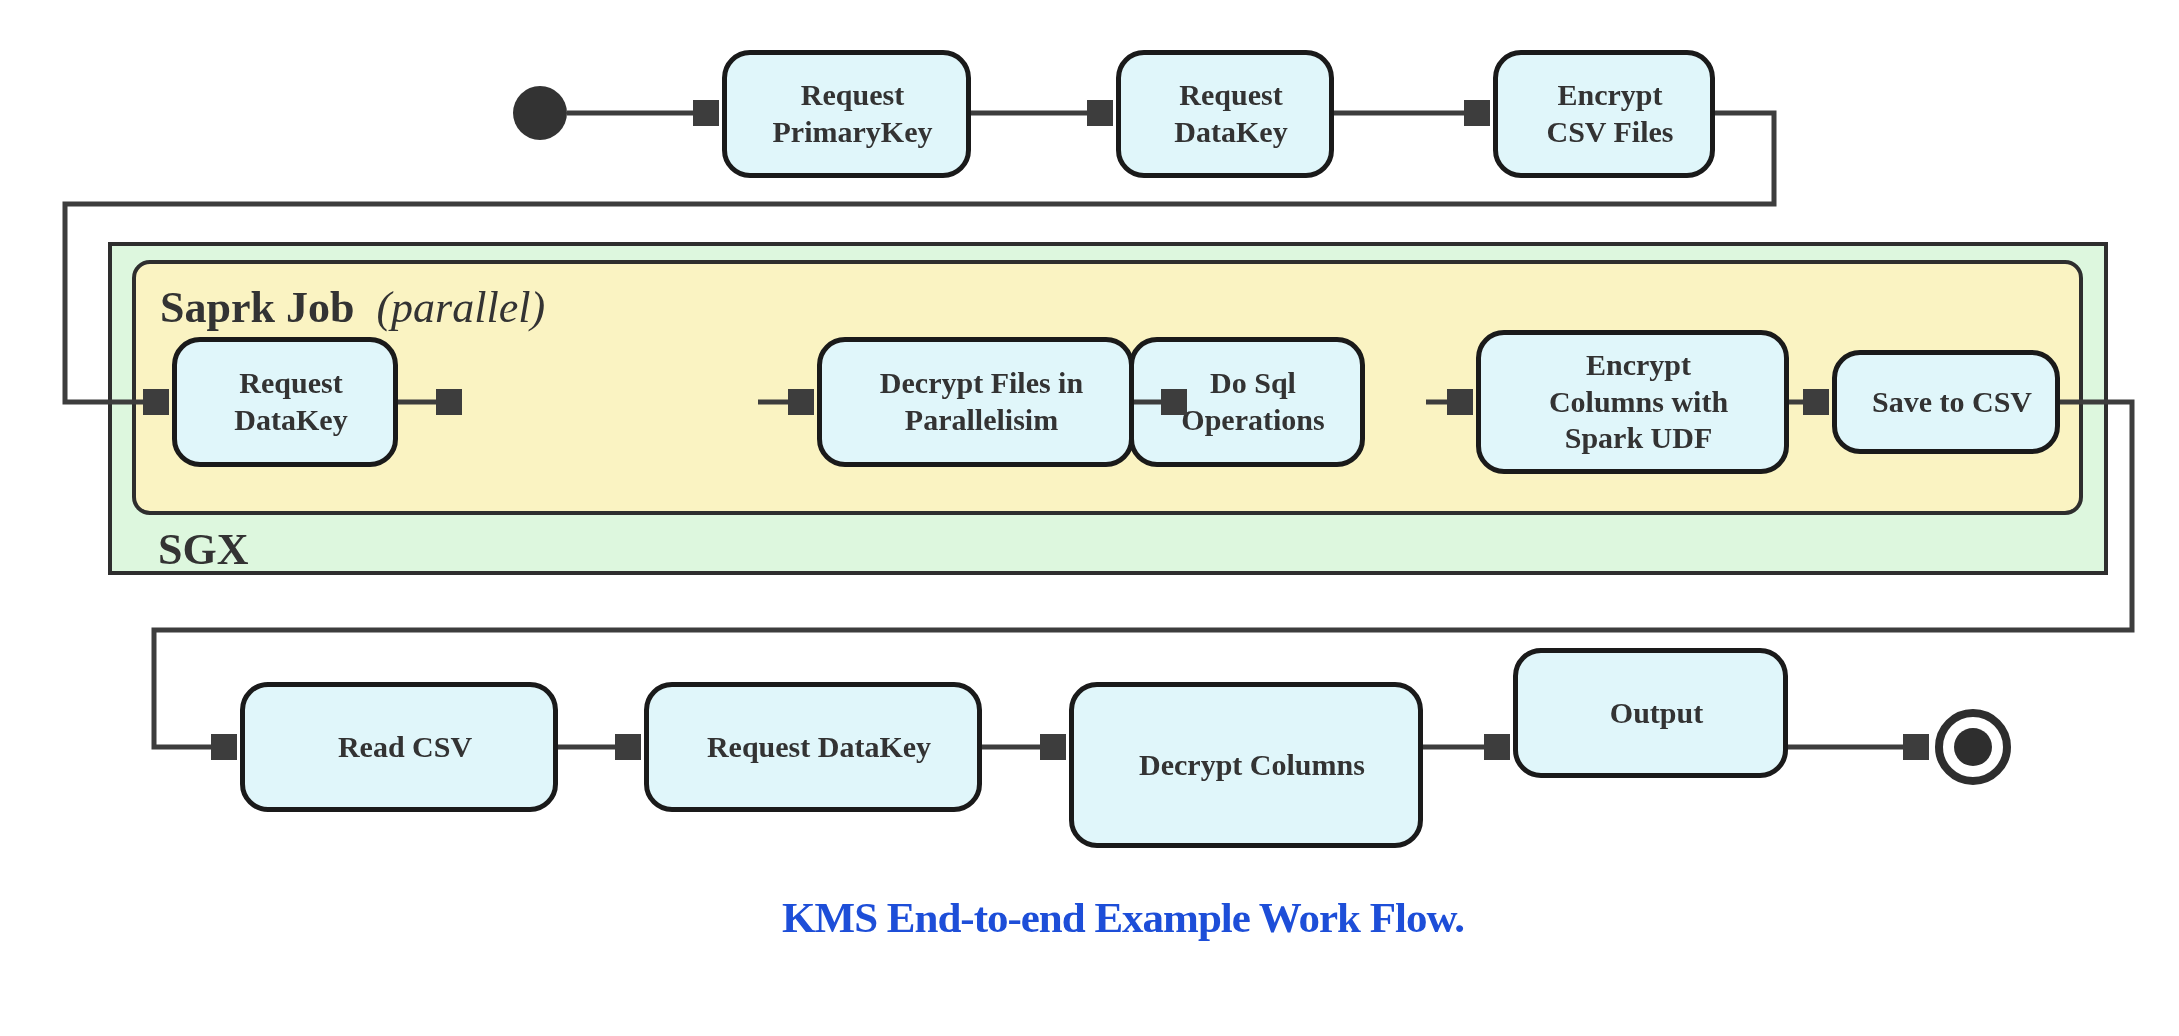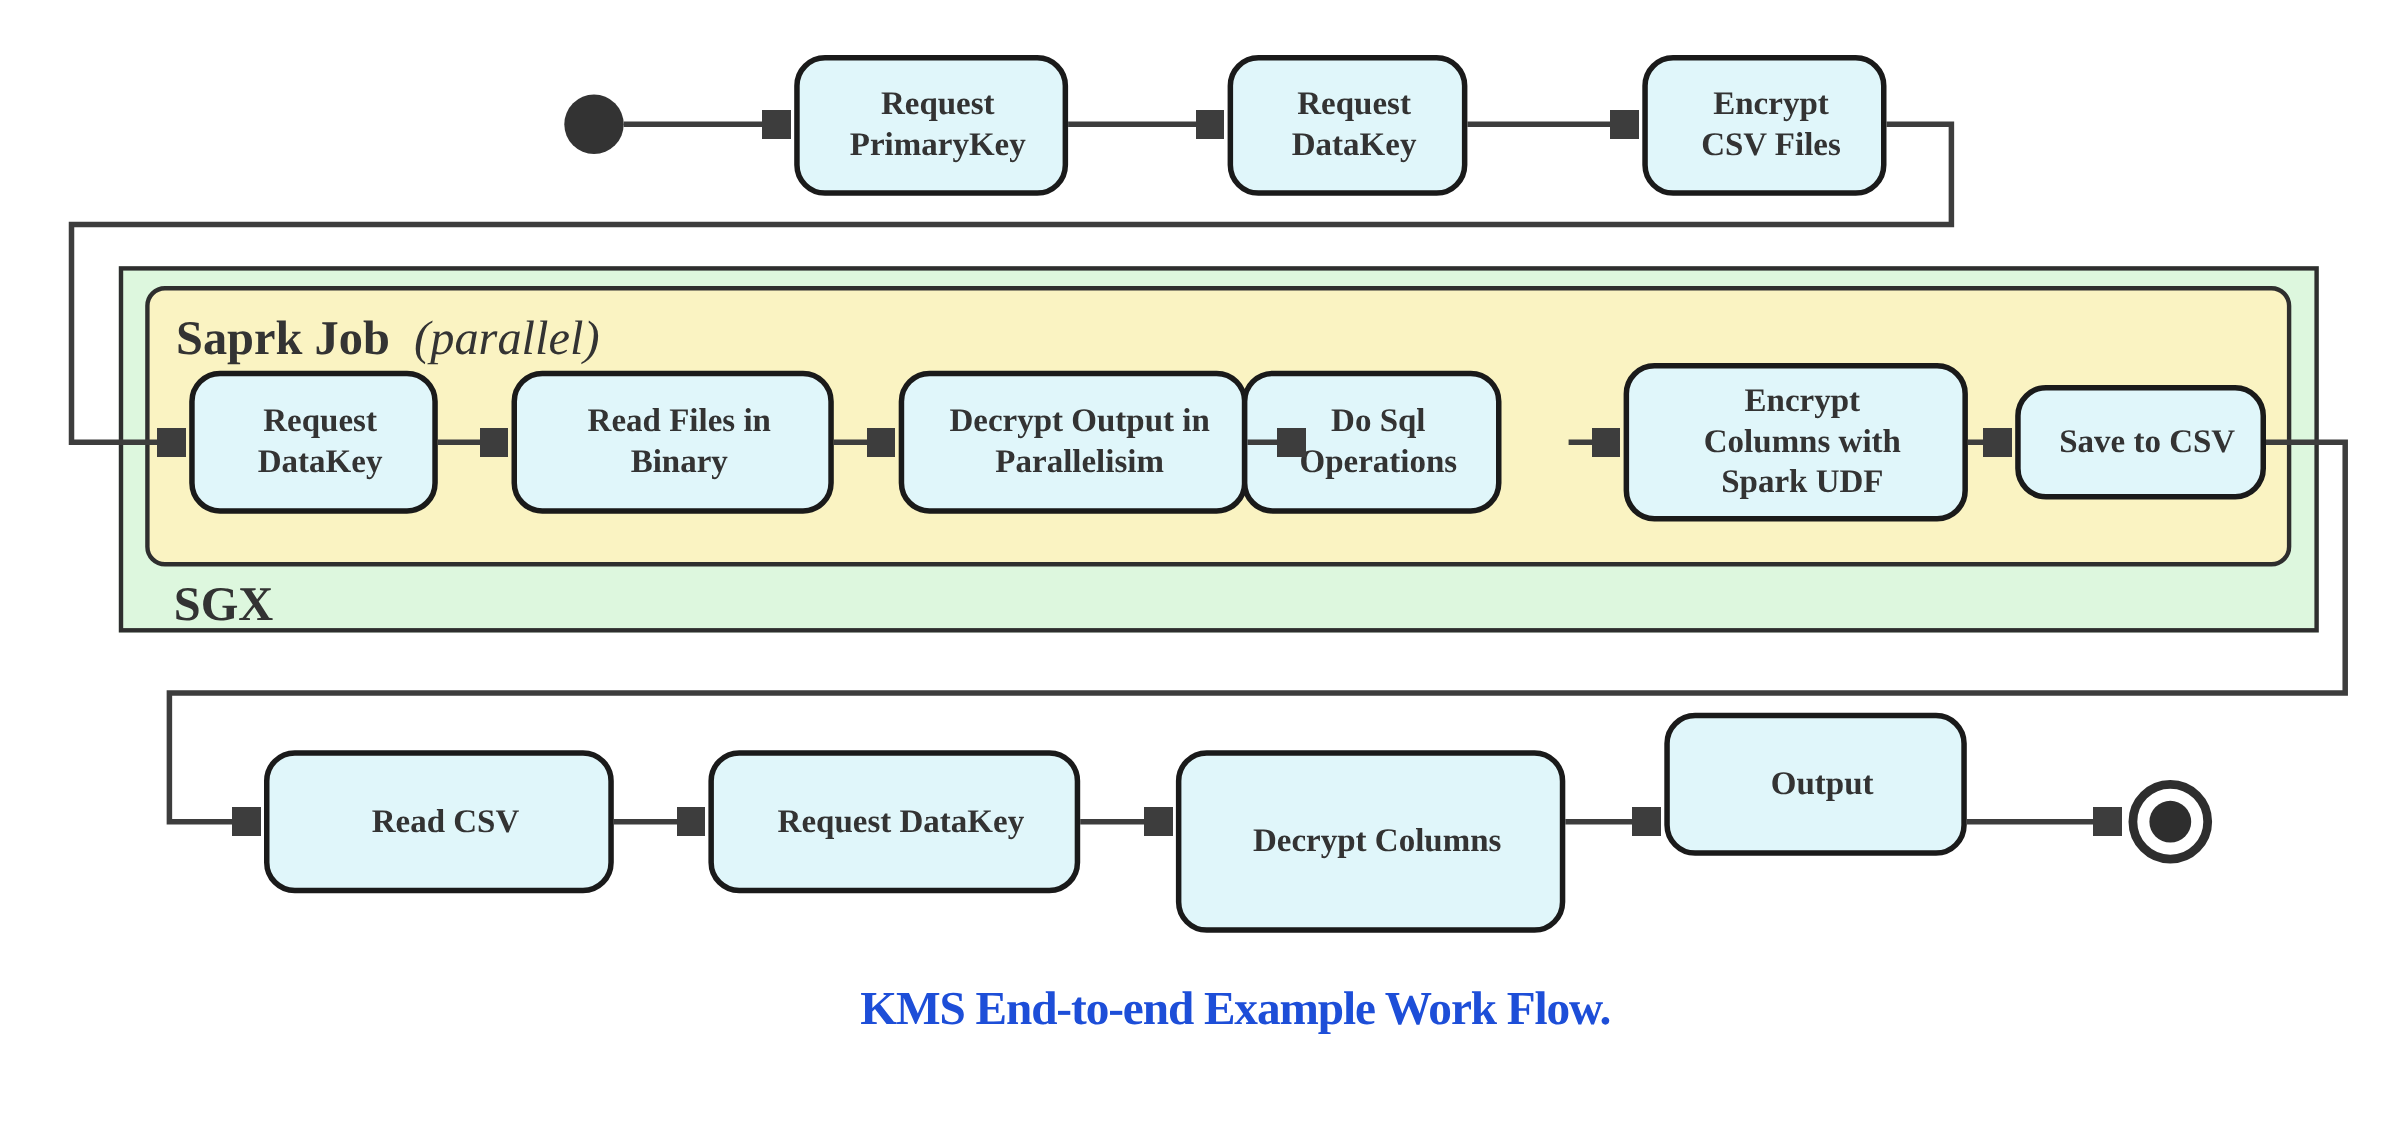--- a/index.html
+++ b/index.html
@@ -128,23 +128,21 @@
 
   <div class="node" style="left:722px; top:50px; width:249px; height:128px;">Request
 PrimaryKey</div>
   <div class="node" style="left:1116px; top:50px; width:218px; height:128px;">Request
 DataKey</div>
   <div class="node" style="left:1493px; top:50px; width:222px; height:128px;">Encrypt
 CSV Files</div>
 
   <div class="node" style="left:172px; top:337px; width:226px; height:130px;">Request
 DataKey</div>
-  <div class="node" style="left:465px; top:337px; width:293px; height:130px;">Read Files in
-Binary</div>
-  <div class="node" style="left:817px; top:337px; width:317px; height:130px;">Decrypt Output in
+  <div class="node" style="left:817px; top:337px; width:317px; height:130px;">Decrypt Files in
 Parallelisim</div>
   <div class="node" style="left:1129px; top:337px; width:236px; height:130px;">Do Sql
 Operations</div>
   <div class="node" style="left:1476px; top:330px; width:313px; height:144px;">Encrypt
 Columns with
 Spark UDF</div>
   <div class="node" style="left:1832px; top:350px; width:228px; height:104px;">Save to CSV</div>
 
   <div class="node" style="left:240px; top:682px; width:318px; height:130px;">Read CSV</div>
   <div class="node" style="left:644px; top:682px; width:338px; height:130px;">Request DataKey</div>

